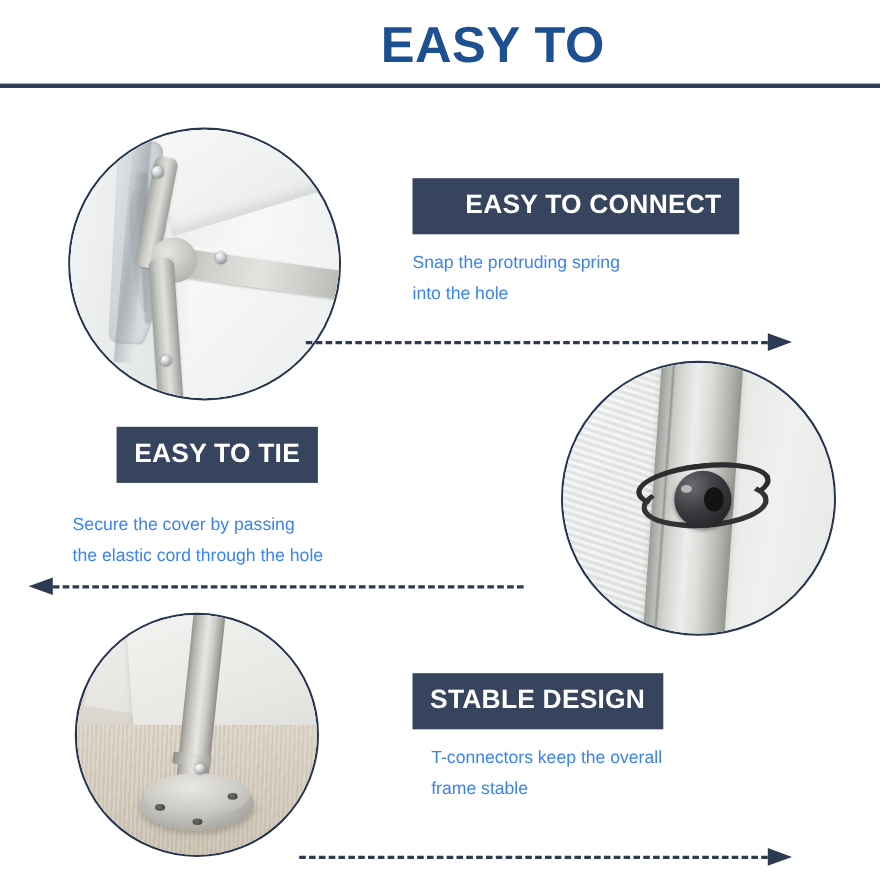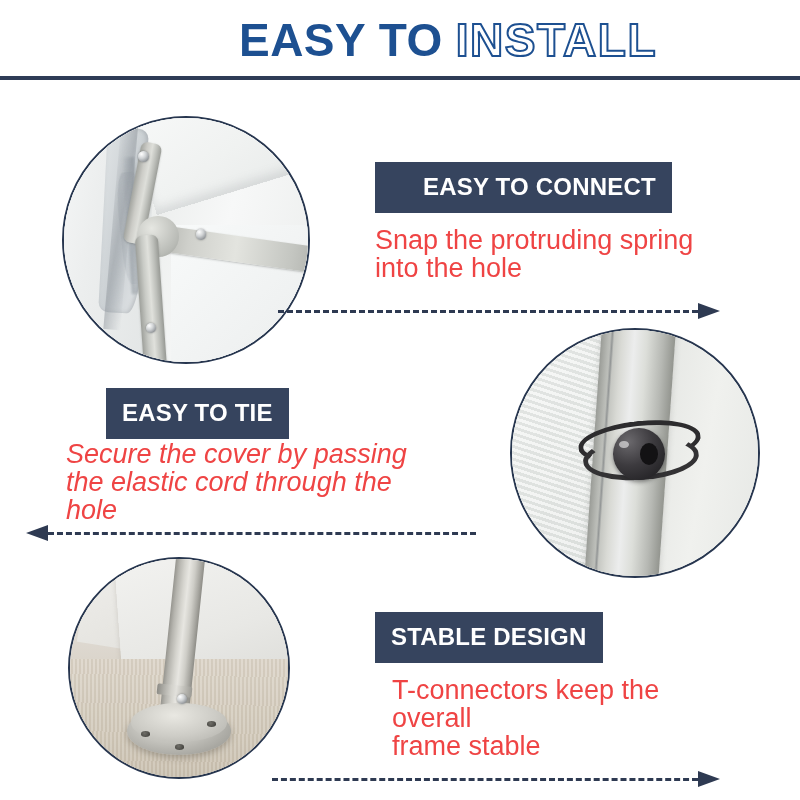--- a/index.html
+++ b/index.html
@@ -341,27 +341,27 @@
     box-sizing: border-box;
     white-space: nowrap;
   }
   #chip-connect { left: 375px; top: 162px; padding-left: 48px; }
   #chip-tie     { left: 66px;  top: 388px; margin-left: 40px; }
   #chip-stable  { left: 375px; top: 612px; }
 
   
   .body-text {
     position: absolute;
-    color: #ef4444;
-    font-size: 27px;
+    color: #3b82f6;
+    font-size: 16px;
     line-height: 28px;
     white-space: pre-line;
   }
   #text-connect { left: 375px; top: 226px; width: 320px; }
-  #text-tie     { left: 66px;  top: 440px; width: 350px; font-style: italic; }
+  #text-tie     { left: 66px;  top: 464px; width: 350px; }
   #text-stable  { left: 392px; top: 676px; width: 330px; }
 
   
   .connector {
     position: absolute;
     height: 14px;
     display: flex;
     align-items: center;
   }
   .connector .dash {
@@ -384,21 +384,20 @@
   #connector-3 { left: 272px; top: 772px; width: 448px; }
 </style>
 </head>
 <body>
 
 <div id="page">
 
   <div class="header">
     <div class="header-title">
       <span class="title-solid">EASY TO</span>
-      <span class="title-outline">INSTALL</span>
     </div>
   </div>
   <div class="header-rule"></div>
 
   <div class="photo" id="photo-connect">
     <div class="photo-inner">
       <div class="p1-bg"></div>
       <div class="p1-wallL"></div>
       <div class="p1-roof"></div>
       <div class="p1-wallR"></div>

